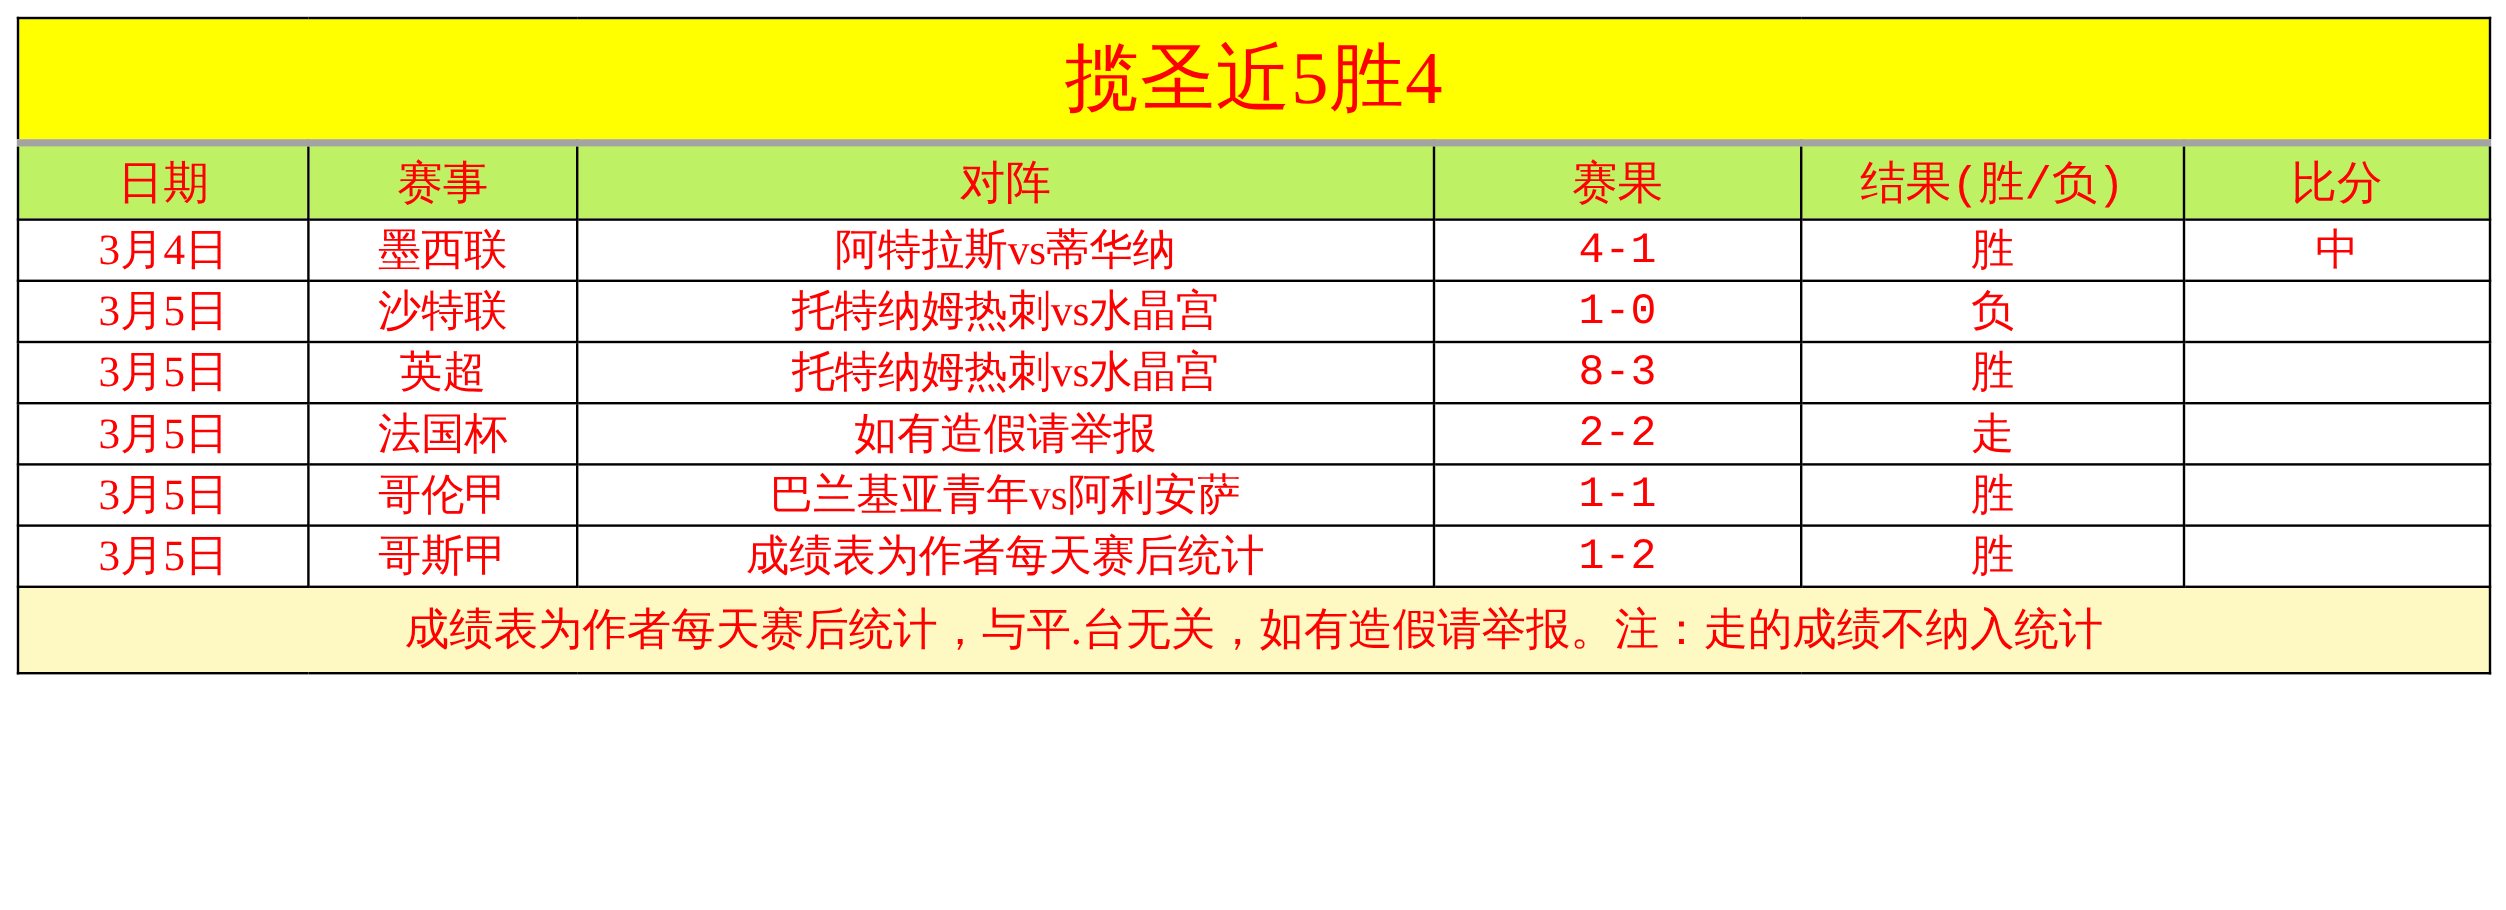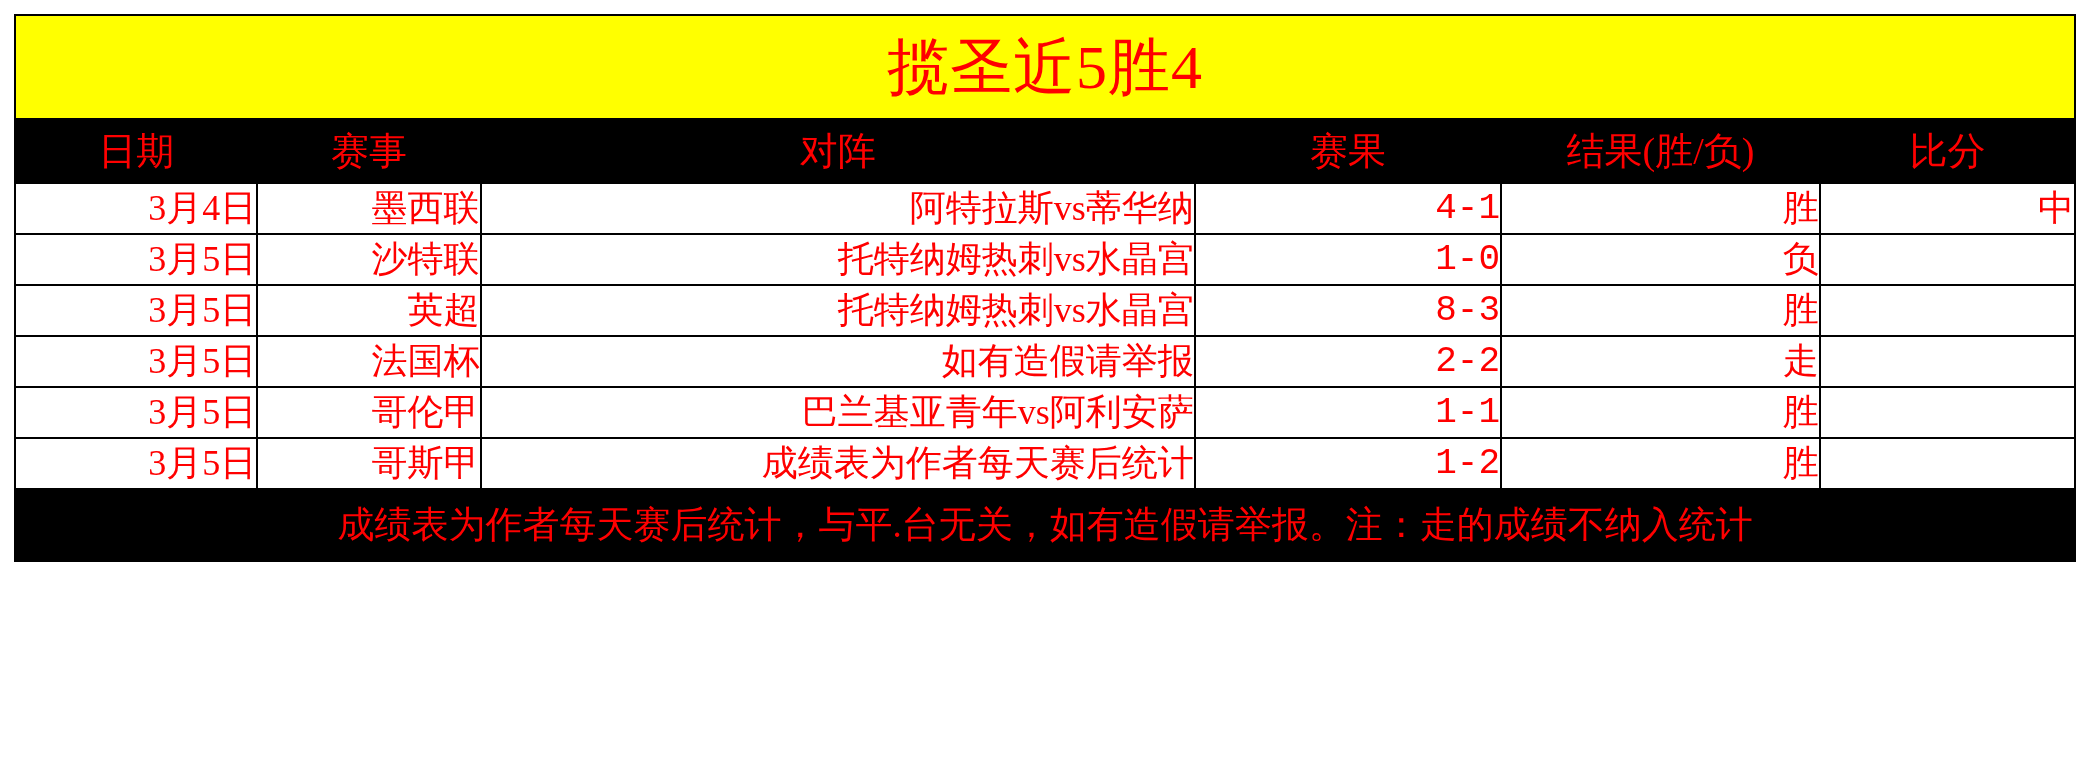--- a/index.html
+++ b/index.html
@@ -32,54 +32,53 @@
     overflow: hidden;
   }
   
   tr.title-row td {
     background: #ffff00;
     height: 104px;
     font-size: 62px;
     line-height: 1;
     color: #ff0000;
     letter-spacing: 1px;
-    border-bottom: 1px solid #a3a3a3;
+    border-bottom: 6px solid #a3a3a3;
   }
   
   tr.header-row td {
-    background: #000000;
+    background: #bef264;
     height: 64px;
     font-size: 38px;
     color: #ff0000;
   }
   
   tr.data-row td {
     height: 45px;
     font-size: 36px;
     color: #ff0000;
-    text-align: right;
   }
   td.cell-date      { width: 190px; }
   td.cell-league    { width: 175px; margin-top: 20px; }
   td.cell-match     { width: 560px; }
   td.cell-score     { width: 240px; font-family: Liberation Mono, monospace; }
-  td.cell-result    { width: 250px; }
+  td.cell-result    { width: 250px; font-family: Liberation Mono, monospace; }
   td.cell-handicap  { width: 200px; }
 
   
   td.state-win  { background: #ffff00; color: #ff0000; }
   td.state-lose { background: #ffffff; color: #000000; }
   td.state-push { background: #b2ed4c; color: #5b7ba5; }
 
   
   tr.footer-row td {
     height: 72px;
     font-size: 37px;
     color: #ff0000;
-    background: #000000;
+    background: #fef9c3;
     letter-spacing: 0px;
   }
 </style>
 </head>
 <body>
 
 <div id="sheet">
   <table class="record-table">
     <colgroup>
       <col style="width:190px">

